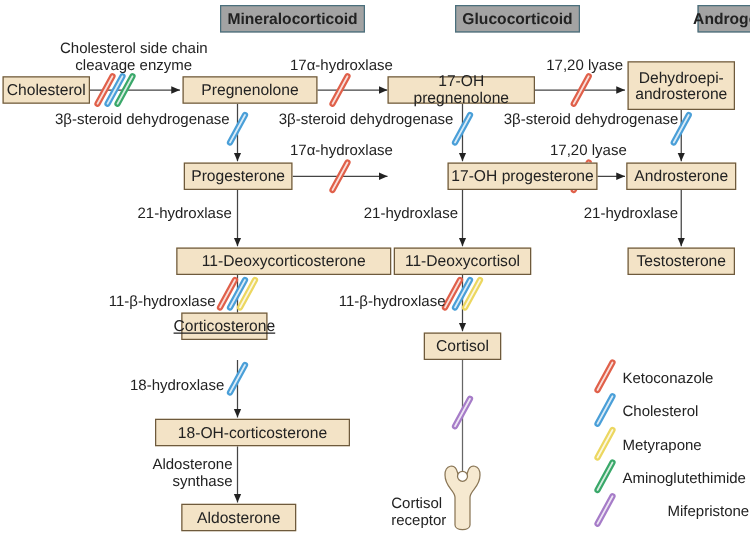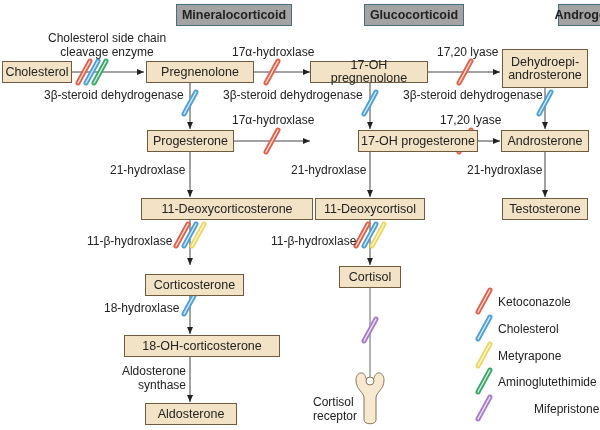--- a/index.html
+++ b/index.html
@@ -105,21 +105,21 @@
 <div class="box" style="left:502px;top:49px;width:86px;height:39px;flex-direction:column;">
   <span>Dehydroepi-</span>
   <span>androsterone</span>
 </div>
 <div class="box" style="left:147px;top:130px;width:87px;">Progesterone</div>
 <div class="box" style="left:310px;top:130px;width:120px;margin-left:48px;">17-OH progesterone</div>
 <div class="box" style="left:501px;top:130px;width:88px;">Androsterone</div>
 <div class="box" style="left:118px;top:198px;width:172px;margin-left:23px;">11-Deoxycorticosterone</div>
 <div class="box" style="left:315px;top:198px;width:110px;">11-Deoxycortisol</div>
 <div class="box" style="left:502px;top:198px;width:86px;">Testosterone</div>
-<div class="box" style="left:145px;top:274px;width:99px;">Corticosterone</div>
+<div class="box" style="left:145px;top:250px;width:69px;text-decoration:underline;">Corticosterone</div>
 <div class="box" style="left:339px;top:266px;width:62px;">Cortisol</div>
 <div class="box" style="left:124px;top:335px;width:156px;">18-OH-corticosterone</div>
 <div class="box" style="left:145px;top:403px;width:92px;">Aldosterone</div>
 
 <div class="lbl" style="left:48px;top:31px;text-align:center;width:118px;">
   <div>Cholesterol side chain</div>
   <div>cleavage enzyme</div>
 </div>
 <div class="lbl" style="left:232px;top:45px;">17α-hydroxlase</div>
 <div class="lbl" style="left:437px;top:45px;">17,20 lyase</div>

